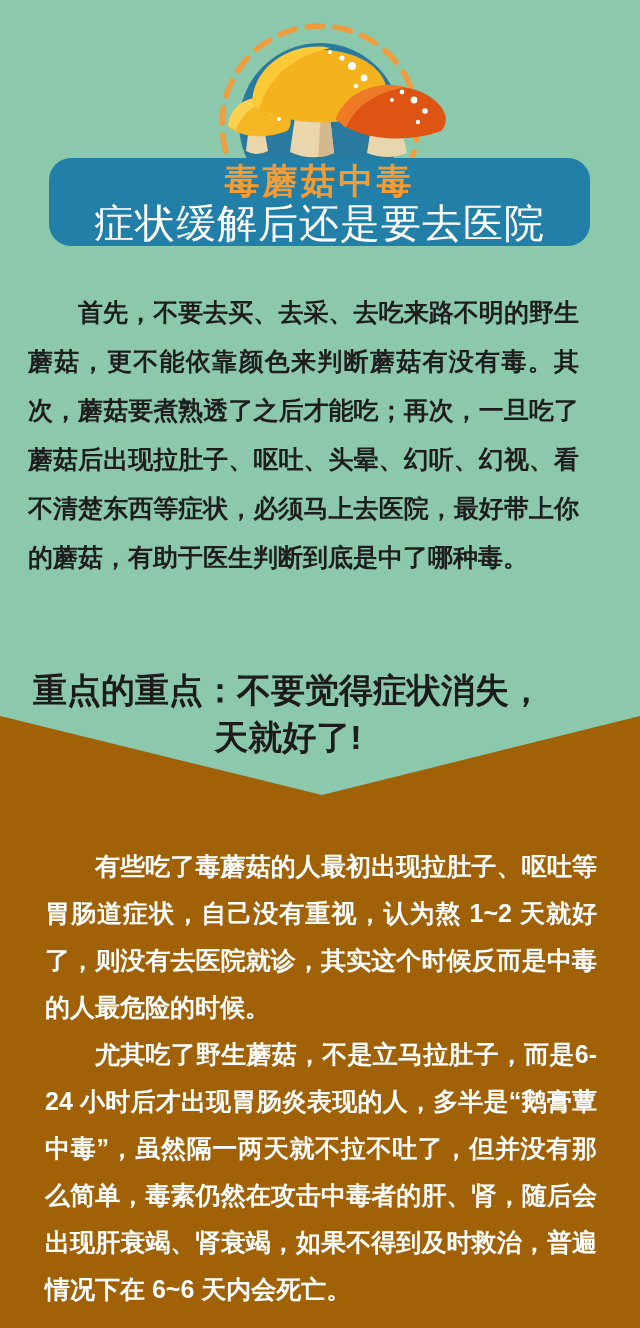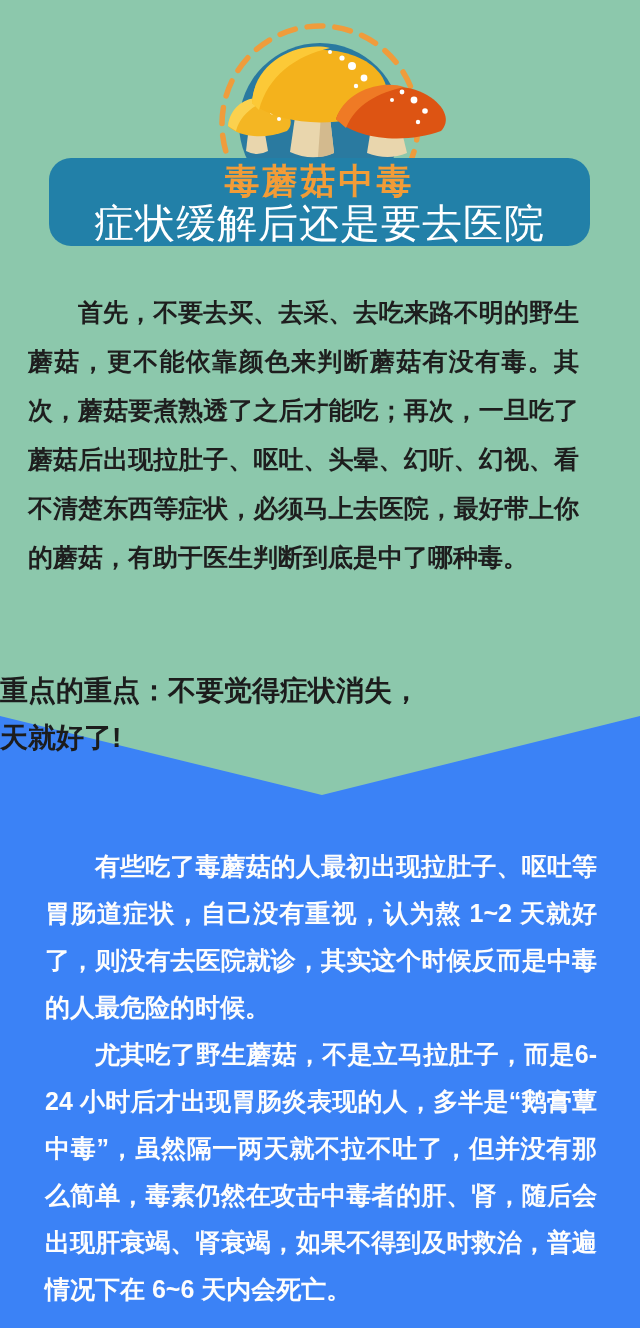--- a/index.html
+++ b/index.html
@@ -30,27 +30,27 @@
 
   .para{
     text-align:justify; text-indent:2em; font-weight:600;
   }
   .para-dark{
     position:absolute; left:28px; top:288px; width:551px;
     font-size:25px; line-height:49px; color:#1e1e1e; z-index:1;
   }
 
   .highlight{
-    position:absolute; left:0; top:667px; width:576px; text-align:left;
-    font-size:28px; font-weight:bold; color:#1c1c1c; line-height:47px; z-index:3;
+    position:absolute; left:0; top:667px; width:576px; text-align:center;
+    font-size:34px; font-weight:bold; color:#1c1c1c; line-height:47px; z-index:3;
   }
 
   .teal-section{
     position:absolute; left:0; top:716px; width:640px; height:612px;
-    background:#3b82f6;
+    background:#a16207;
   }
   .chevron{
     position:absolute; left:0; top:0; width:640px; height:79px;
     background:#8cc8ac;
     clip-path:polygon(0 0, 100% 0, 50.3% 100%);
   }
   .teal-body{
     position:absolute; left:45px; top:127px; width:552px;
     color:#fdfdfd;
   }

